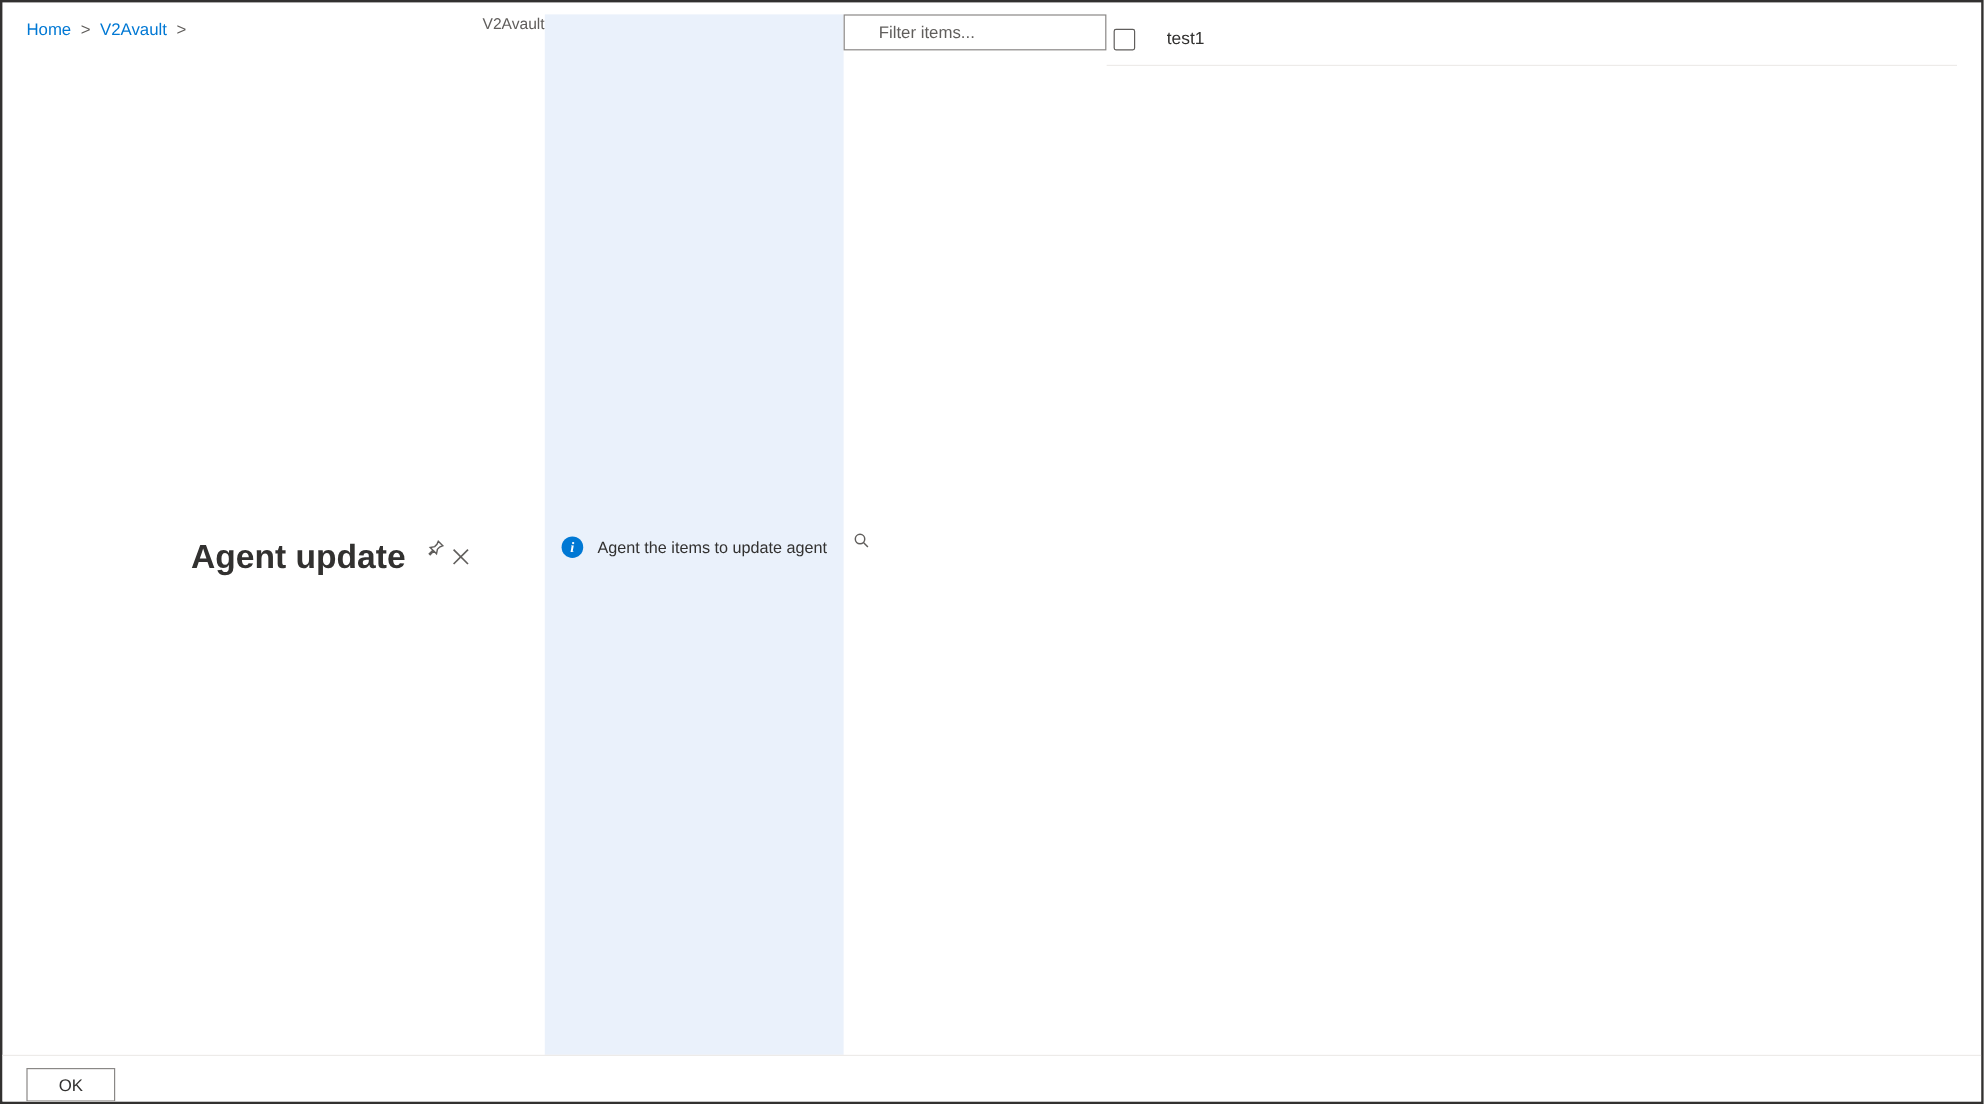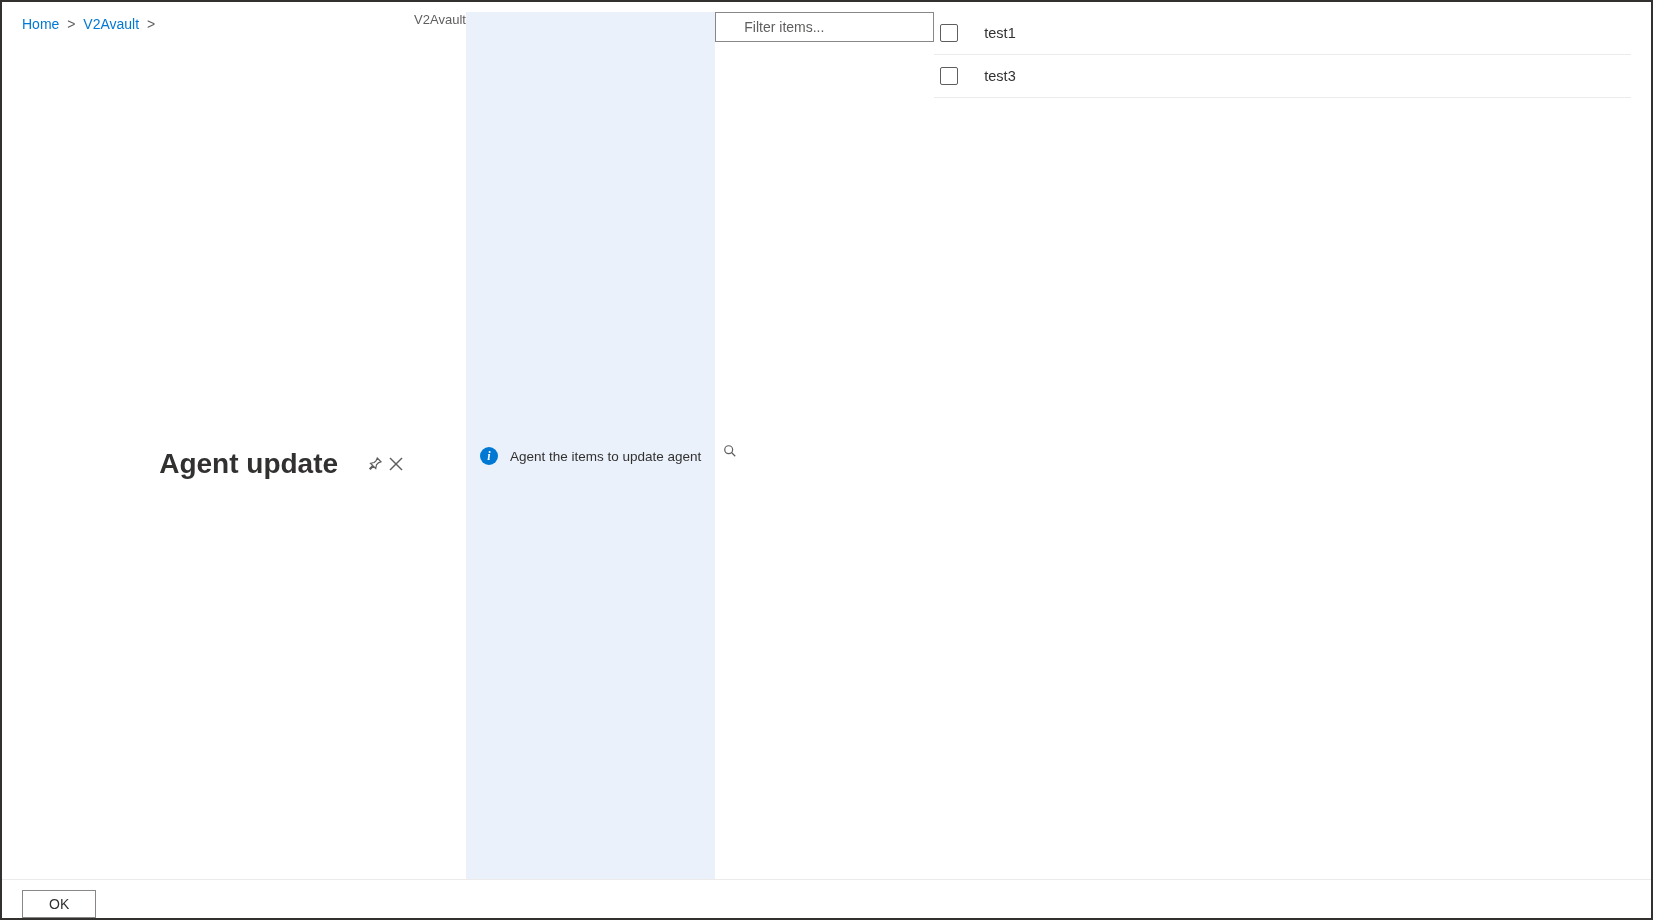--- a/index.html
+++ b/index.html
@@ -37,22 +37,22 @@
       margin: 0 4px;
     }
     .title-row {
       display: flex;
       align-items: center;
       justify-content: space-between;
       padding-bottom: 2px;
     }
     .title-left {
       display: flex;
-      align-items: center;
-      gap: 28px;
+      align-items: flex-start;
+      gap: 16px;
     }
     .page-title {
       font-size: 28px;
       font-weight: 600;
       color: #323130;
     }
     .pin-btn {
       cursor: pointer;
       color: #605e5c;
       display: flex;
@@ -206,22 +206,18 @@
       </svg>
     </span>
     <input type="text" class="filter-input" placeholder="Filter items..." style="">
   </div>
 
   <div class="item-list">
     <div class="item-row">
       <span class="checkbox"></span>
       <span>test1</span>
     </div>
-    <div class="item-row">
-      <span class="checkbox"></span>
-      <span>test3</span>
-    </div>
   </div>
 
   <div class="footer">
     <button class="ok-btn">OK</button>
   </div>
 </div>
 
 </body></html>

